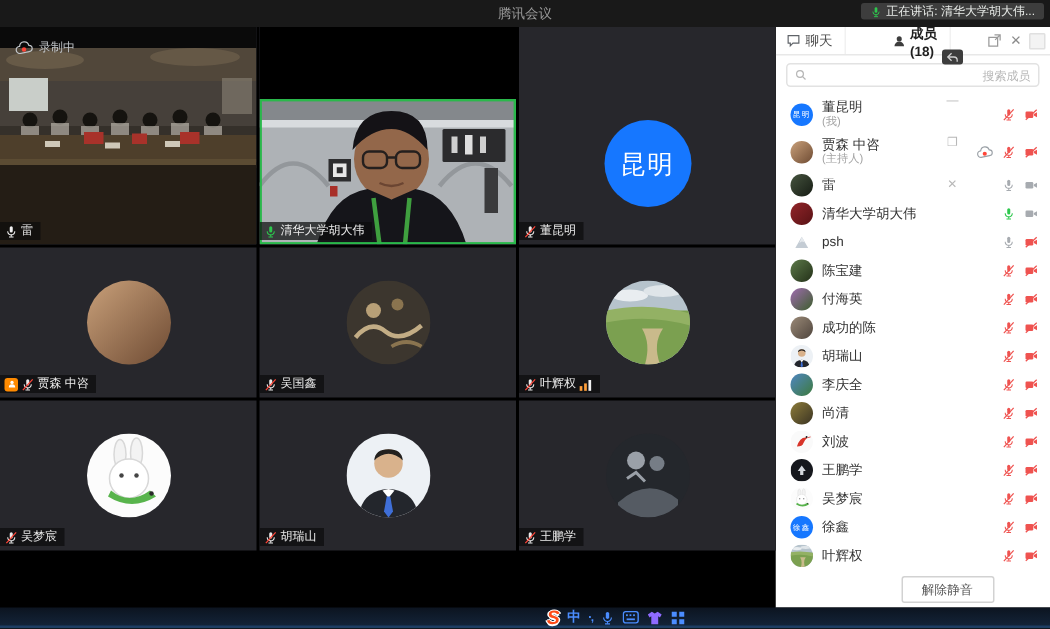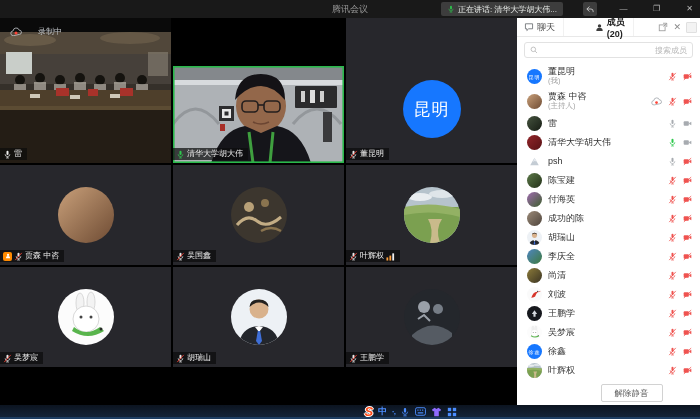--- a/index.html
+++ b/index.html
@@ -3,29 +3,29 @@
 <meta charset="utf-8">
 <style>
   html,body{margin:0;padding:0;background:#222;}
   *{box-sizing:border-box;}
   .window{width:700px;height:419px;position:relative;background:#000;overflow:hidden;
           font-family:"Liberation Sans","DejaVu Sans",sans-serif;-webkit-font-smoothing:antialiased;}
   
   .titlebar{height:18px;background:#191919;position:relative;}
   .win-title{position:absolute;left:0;right:0;top:0;height:18px;line-height:18px;text-align:center;
              font-size:9px;color:#9a9a9a;}
-  .titlebar-right{position:absolute;right:4px;top:2px;display:flex;align-items:center;gap:20px;height:14px;z-index:20;}
+  .titlebar-right{position:absolute;right:4px;top:2px;display:flex;align-items:center;gap:20px;height:14px;z-index:20;flex-direction:column;}
   .speaking-banner{display:flex;align-items:center;gap:3px;background:#3d3d3d;border-radius:2px;height:14px;
                    padding:0 6px;font-size:8px;color:#e8ebe8;white-space:nowrap;}
   .reply-box{width:14px;height:14px;background:#3d3d3d;border-radius:2px;display:flex;align-items:center;justify-content:center;}
   .winbtn{width:13px;height:14px;display:flex;align-items:center;justify-content:center;color:#b8b8b8;font-size:8px;line-height:1;}
   
   .main{display:flex;height:387px;}
   .video-area{width:517px;position:relative;background:#000;flex:none;}
-  .recording-indicator{position:absolute;top:8px;left:10px;display:flex;gap:16px;align-items:center;
+  .recording-indicator{position:absolute;top:8px;left:10px;display:flex;gap:4px;align-items:center;
                        font-size:8px;color:#c0c4c8;z-index:6;}
   .grid{display:grid;grid-template-columns:1fr 1fr 1fr;grid-template-rows:145px 100px 100px;gap:2px;background:#000;}
   .tile{position:relative;background:#27272c;overflow:hidden;}
   .scene{position:absolute;inset:0;width:100%;height:100%;display:block;}
   .avatar-big{position:absolute;left:50%;top:50%;transform:translate(-50%,-50%);border-radius:50%;
               overflow:hidden;display:flex;align-items:center;justify-content:center;flex:none;}
   .avatar-big.low{top:63%;}
   .avatar-big svg{width:100%;height:100%;display:block;}
   .av-text{color:#fff;letter-spacing:1px;}
   .tile-label{position:absolute;left:0;bottom:3px;display:flex;align-items:center;gap:2px;
@@ -380,21 +380,21 @@
             </span>
           <span>聊天</span>
         </div>
         <div class="tab active">
           <span class="icn" id="tab-member-icon">
               <svg width="9" height="9" viewBox="0 0 16 16" xmlns="http://www.w3.org/2000/svg">
                 <circle cx="8" cy="5.2" r="3" fill="#3d3d3d"></circle>
                 <path d="M2.3 14a5.7 5.7 0 0 1 11.4 0z" fill="#3d3d3d"></path>
               </svg>
             </span>
-          <span>成员(20)</span>
+          <span>成员(18)</span>
         </div>
         <div class="tab-icons">
           <span class="icn" id="popout-icon">
               <svg width="10" height="10" viewBox="0 0 12 12" xmlns="http://www.w3.org/2000/svg">
                 <rect x="1.5" y="3.5" width="7" height="7" fill="none" stroke="#9a9a9a"></rect>
                 <path d="M6 1.5h4.5V6M10.5 1.5 6.5 5.5" fill="none" stroke="#9a9a9a"></path>
               </svg>
             </span>
           <span class="x-btn">✕</span>
           <span class="sq-btn"></span>

